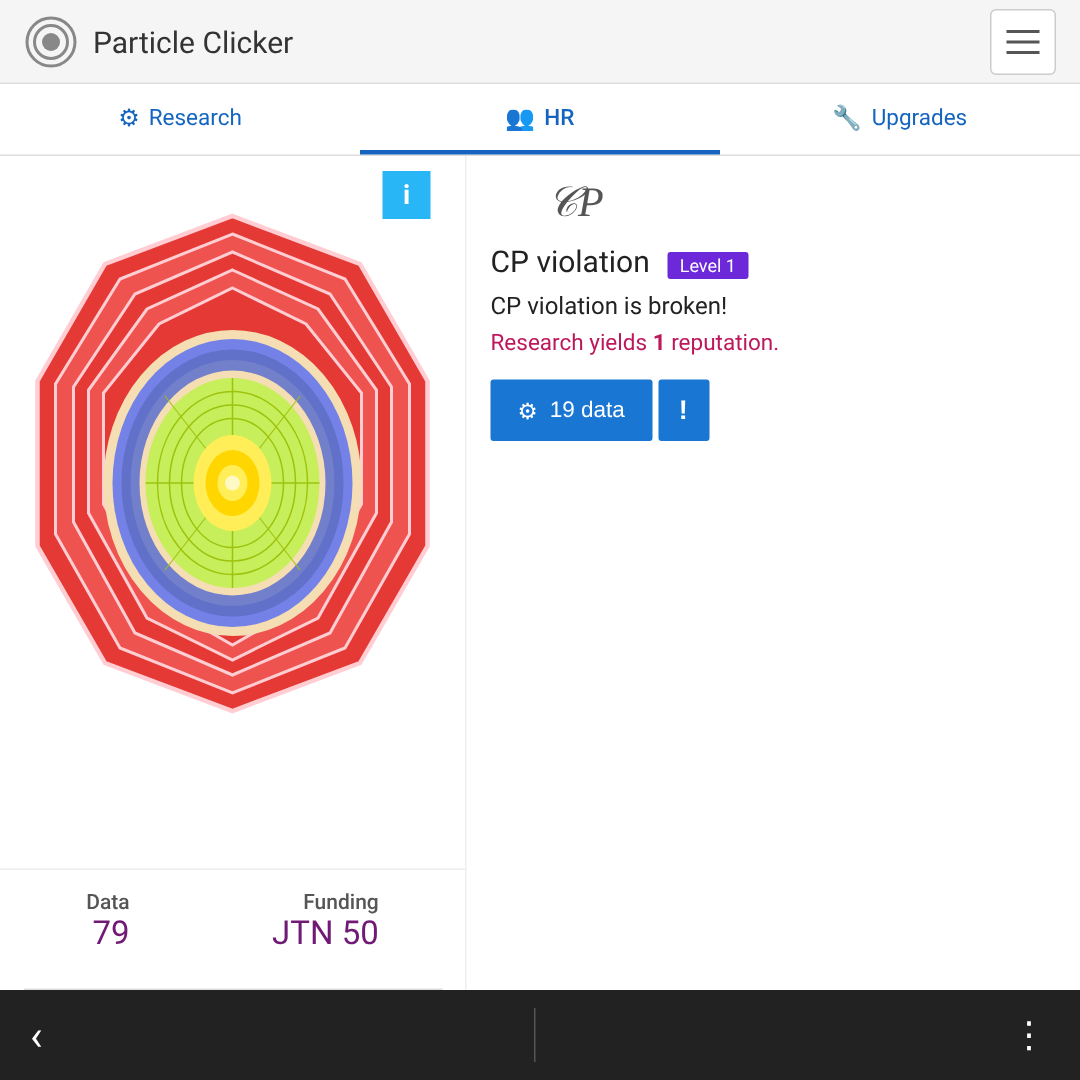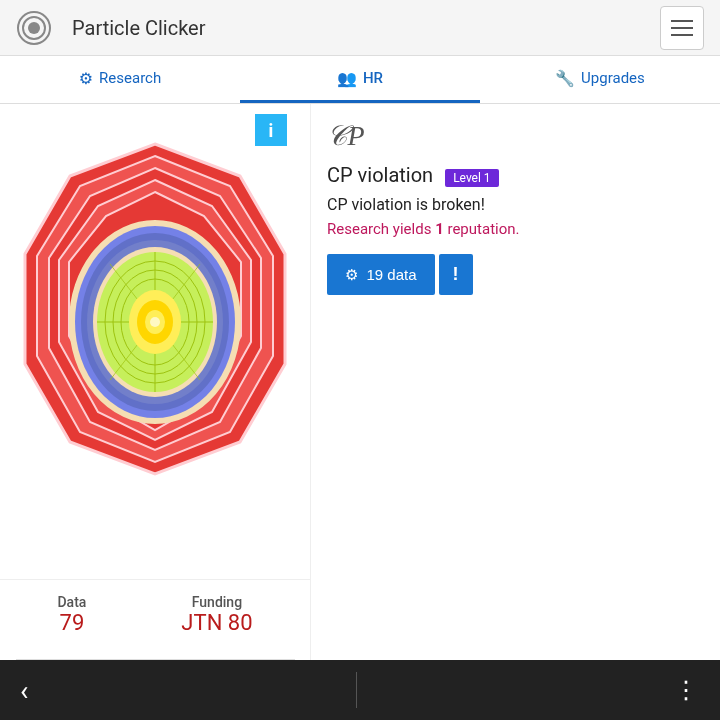--- a/index.html
+++ b/index.html
@@ -21,21 +21,21 @@
       display: flex;
       align-items: center;
       padding: 0 16px;
       justify-content: space-between;
       position: relative;
       z-index: 10;
     }
     .app-bar-left {
       display: flex;
       align-items: center;
-      gap: 20px;
+      gap: 10px;
     }
     .app-icon {
       width: 36px;
       height: 36px;
     }
     .app-title {
       font-size: 20px;
       color: #333;
       font-weight: 400;
     }
@@ -142,46 +142,47 @@
     
     .stats-bar {
       display: flex;
       width: 100%;
       padding: 14px 10px;
       justify-content: space-around;
       border-top: 1px solid #eee;
       margin-top: auto;
     }
     .stat-item {
-      text-align: center;
+      text-align: right;
     }
     .stat-label {
       font-size: 14px;
       color: #555;
       font-weight: 500;
     }
     .stat-value {
       font-size: 22px;
-      color: #b91c1c;
+      color: #701a75;
       font-weight: 400;
     }
 
     
     .right-panel {
       flex: 1;
       background: #fff;
       padding: 16px;
       border-left: 1px solid #eee;
     }
 
     .research-item-header {
       display: flex;
       align-items: flex-end;
       gap: 10px;
       margin-bottom: 10px;
+      margin-left: 38px;
     }
     .cp-icon {
       font-size: 28px;
       color: #555;
       font-style: italic;
       font-family: serif;
     }
     .research-name {
       font-size: 20px;
       color: #222;
@@ -353,21 +354,21 @@
       </svg>
     </div>
 
     <div class="stats-bar">
       <div class="stat-item">
         <div class="stat-label">Data</div>
         <div class="stat-value">79</div>
       </div>
       <div class="stat-item">
         <div class="stat-label">Funding</div>
-        <div class="stat-value">JTN 80</div>
+        <div class="stat-value">JTN 50</div>
       </div>
     </div>
 
     <div class="divider-line"></div>
   </div>
 
   <div class="right-panel">
 
     <div class="research-item-header">
       <span class="cp-icon">𝒞P</span>

